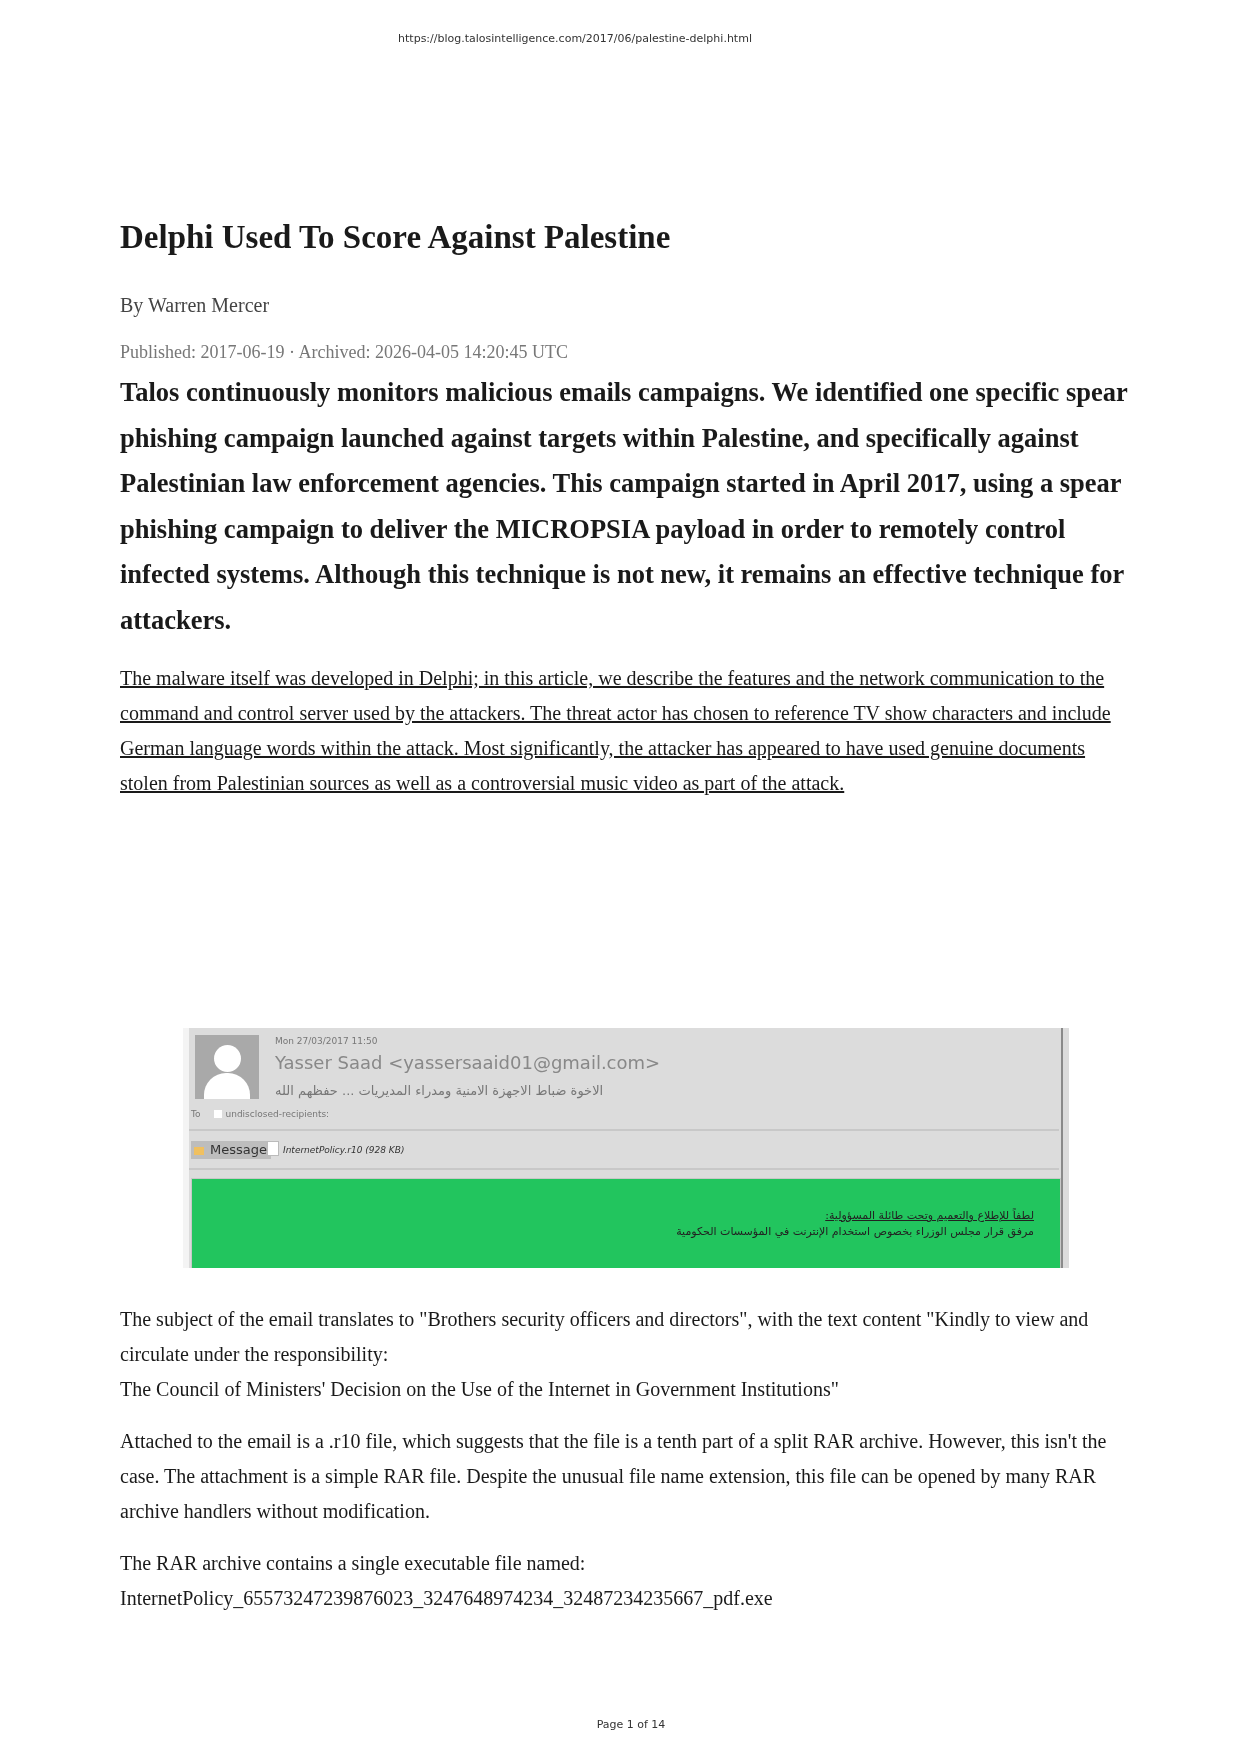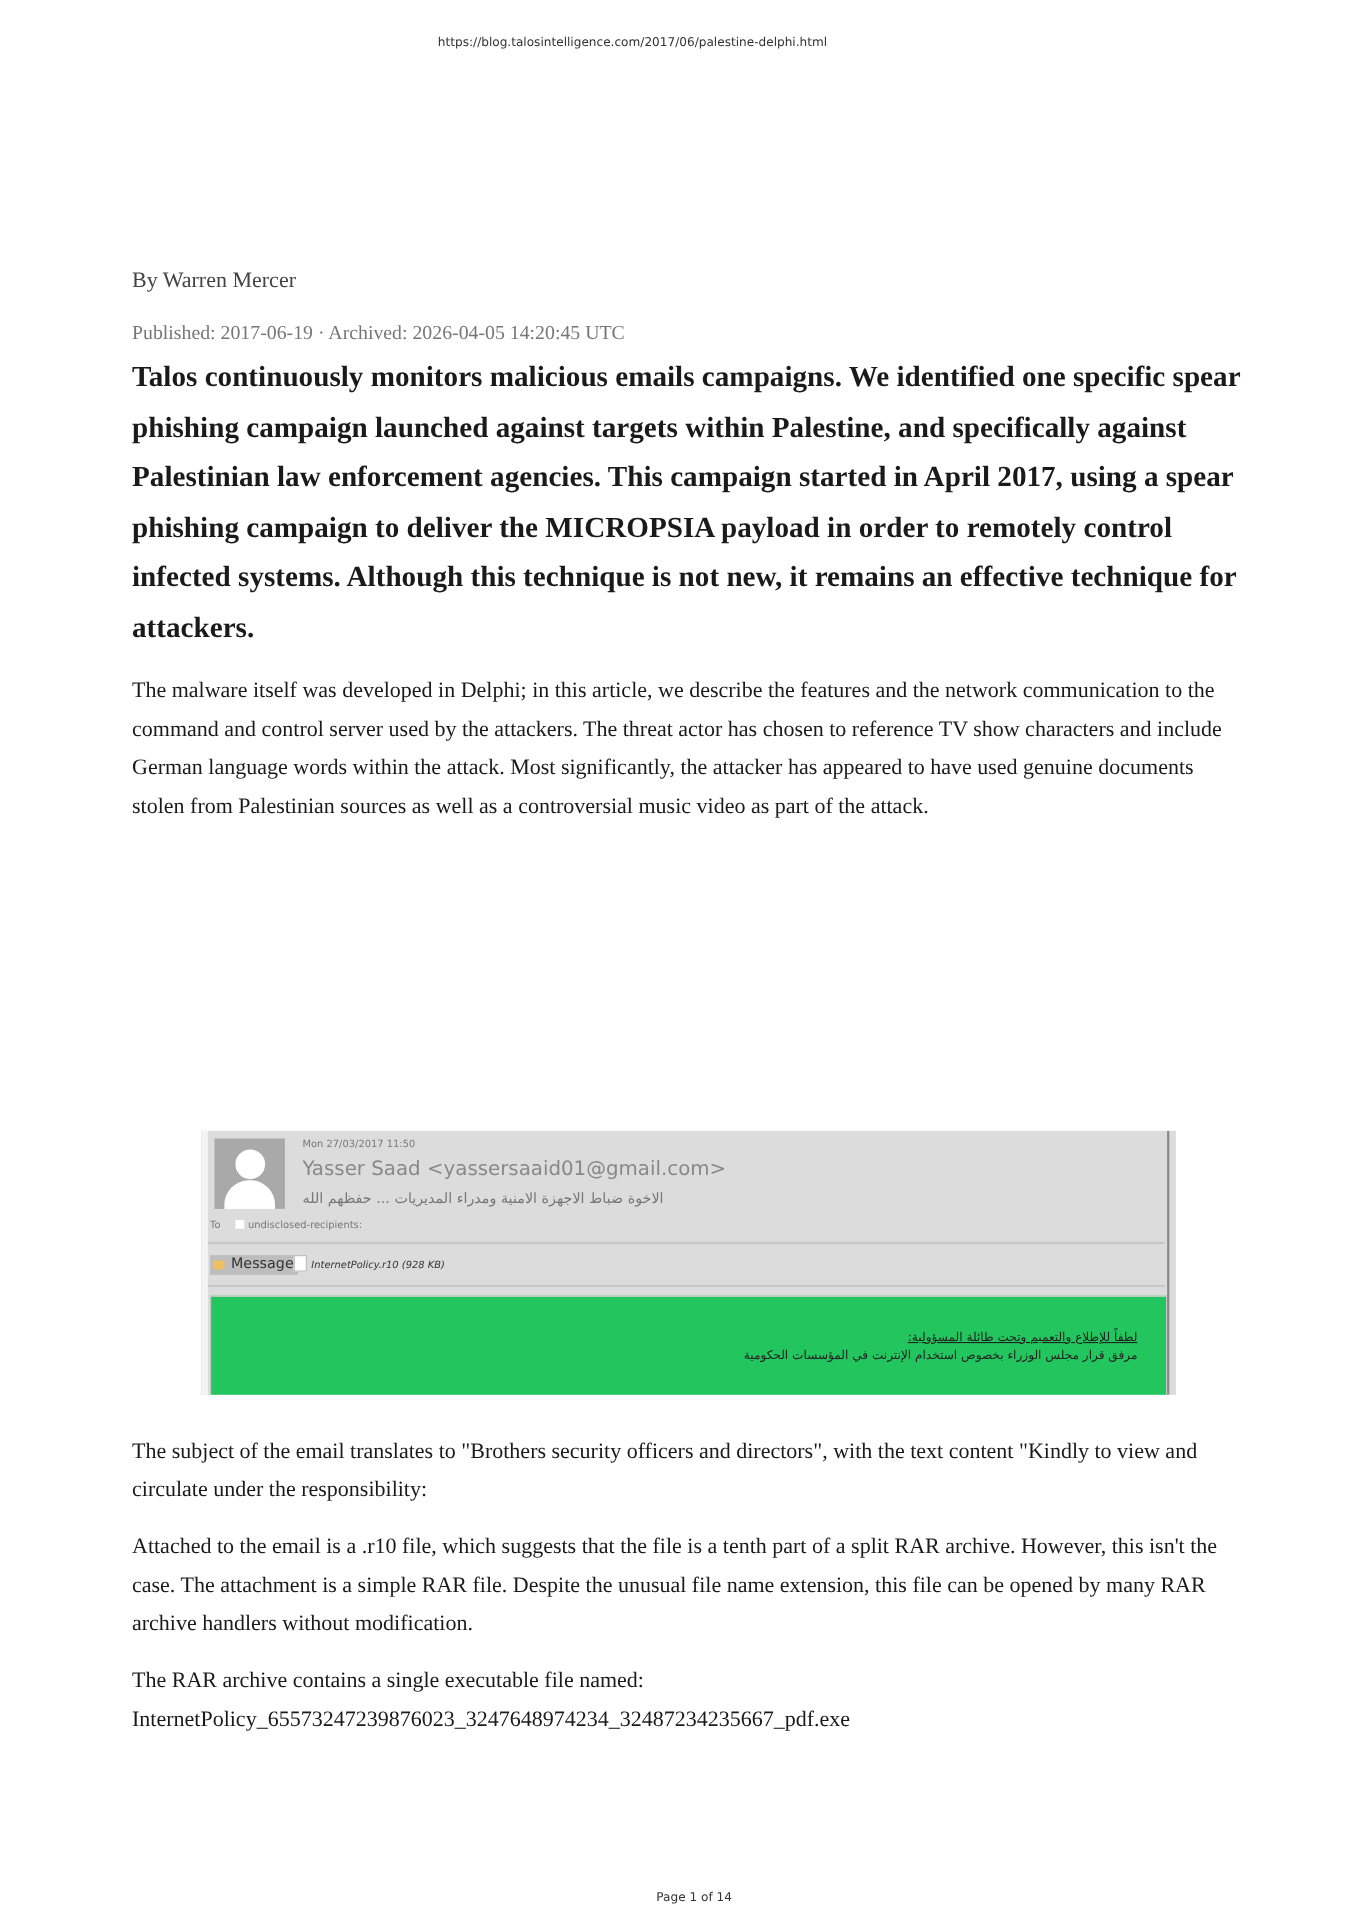--- a/index.html
+++ b/index.html
@@ -7,21 +7,21 @@
   .url { position: absolute; top: 32px; left: 0; width: 1150px; text-align: center; font-family: "DejaVu Sans", sans-serif; font-size: 11px; color: #333; }
   .content { position: absolute; left: 120px; top: 212px; width: 1010px; }
   h1 { font-size: 33px; font-weight: bold; margin: 0; line-height: 50px; color: #1a1a1a; }
   .byline { font-size: 20px; color: #444; margin-top: 28px; line-height: 30px; }
   .meta { font-size: 18px; color: #777; margin-top: 18px; line-height: 28px; }
   p { font-size: 20px; line-height: 35px; margin: 0; }
   .authors { margin-top: 20px; }
   a { color: #1a0dab; text-decoration: underline; }
   h2 { font-size: 27px; font-weight: bold; margin: 28px 0 0 0; line-height: 40px; }
   .lead { font-size: 26.5px; font-weight: bold; line-height: 45.5px; margin-top: 4px; }
-  .p1 { margin-top: 18px; }
+  .p1 { margin-top: 18px; text-decoration: underline; }
   .figure { position: absolute; left: 183px; top: 1028px; width: 886px; height: 240px; background: #dcdcdc; overflow: hidden; font-family: "DejaVu Sans", sans-serif; }
   .fig-leftbar { position:absolute; left:0; top:0; width:6px; height:240px; background:#f4f4f4; }
   .avatar { position:absolute; left:12px; top:7px; width:64px; height:64px; background:#a9a9a9; overflow:hidden; }
   .avatar .head { position:absolute; left:19px; top:10px; width:27px; height:27px; border-radius:50%; background:#fff; }
   .avatar .shoulders { position:absolute; left:9px; top:38px; width:46px; height:40px; border-radius:22px 22px 0 0; background:#fff; }
   .fig-date { position:absolute; left:92px; top:8px; font-size:9px; color:#777; }
   .fig-from { position:absolute; left:92px; top:24px; font-size:18px; color:#888; }
   .fig-subject { position:absolute; left:92px; top:55px; font-size:13px; color:#777; direction: rtl; unicode-bidi: plaintext; }
   .fig-to { position:absolute; left:8px; top:81px; font-size:9px; color:#777; }
   .fig-to .cb { display:inline-block; width:8px; height:8px; background:#fff; margin:0 3px 0 14px; vertical-align: -1px; }
@@ -38,20 +38,21 @@
   .after { position:absolute; left:120px; top:1302px; width:1010px; }
   .after p + p { margin-top: 12px; }
   .pagenum { position:absolute; top:1718px; left:10px; width:1242px; text-align:center; font-family: "DejaVu Sans", sans-serif; font-size:11px; color:#333; }
 </style>
 </head>
 <body>
 
 <div class="url">https://blog.talosintelligence.com/2017/06/palestine-delphi.html</div>
 
 <div class="content">
+  <h1>Delphi Used To Score Against Palestine</h1>
   <div class="byline">By Warren Mercer</div>
   <div class="meta">Published: 2017-06-19 · Archived: 2026-04-05 14:20:45 UTC</div>
   <p class="lead">Talos continuously monitors malicious emails campaigns. We identified one specific spear phishing campaign launched against targets within Palestine, and specifically against Palestinian law enforcement agencies. This campaign started in April 2017, using a spear phishing campaign to deliver the MICROPSIA payload in order to remotely control infected systems. Although this technique is not new, it remains an effective technique for attackers.</p>
   <p class="p1">The malware itself was developed in Delphi; in this article, we describe the features and the network communication to the command and control server used by the attackers. The threat actor has chosen to reference TV show characters and include German language words within the attack. Most significantly, the attacker has appeared to have used genuine documents stolen from Palestinian sources as well as a controversial music video as part of the attack.</p>
 </div>
 
 <div class="figure">
   <div class="fig-leftbar"></div>
   <div class="avatar">
     <div class="head"></div>
@@ -66,18 +67,18 @@
   <div class="fig-attach"><span class="doc"></span><span>InternetPolicy.r10 (928 KB)</span></div>
   <div class="fig-line2"></div>
   <div class="fig-body">
     <div class="ar1">لطفاً للإطلاع والتعميم وتحت طائلة المسؤولية:</div>
     <div class="ar2">مرفق قرار  مجلس الوزراء بخصوص استخدام الإنترنت في المؤسسات الحكومية</div>
   </div>
   <div class="fig-rightbar"></div>
 </div>
 
 <div class="after">
-  <p><span>The subject of the email translates to "Brothers security officers and directors", with the text content "Kindly to view and circulate under the responsibility:</span><br></p>
+  <p><span>The subject of the email translates to "Brothers security officers and directors", with the text content "Kindly to view and circulate under the responsibility:</span><br><span>The Council of Ministers' Decision on the Use of the Internet in Government Institutions"</span></p>
   <p style="margin-top:17px">Attached to the email is a .r10 file, which suggests that the file is a tenth part of a split RAR archive. However, this isn't the case. The attachment is a simple RAR file. Despite the unusual file name extension, this file can be opened by many RAR archive handlers without modification.</p>
   <p style="margin-top:17px"><span>The RAR archive contains a single executable file named:</span><br><span>InternetPolicy_65573247239876023_3247648974234_32487234235667_pdf.exe</span></p>
 </div>
 
 <div class="pagenum">Page 1 of 14</div>
 
 </body></html>

